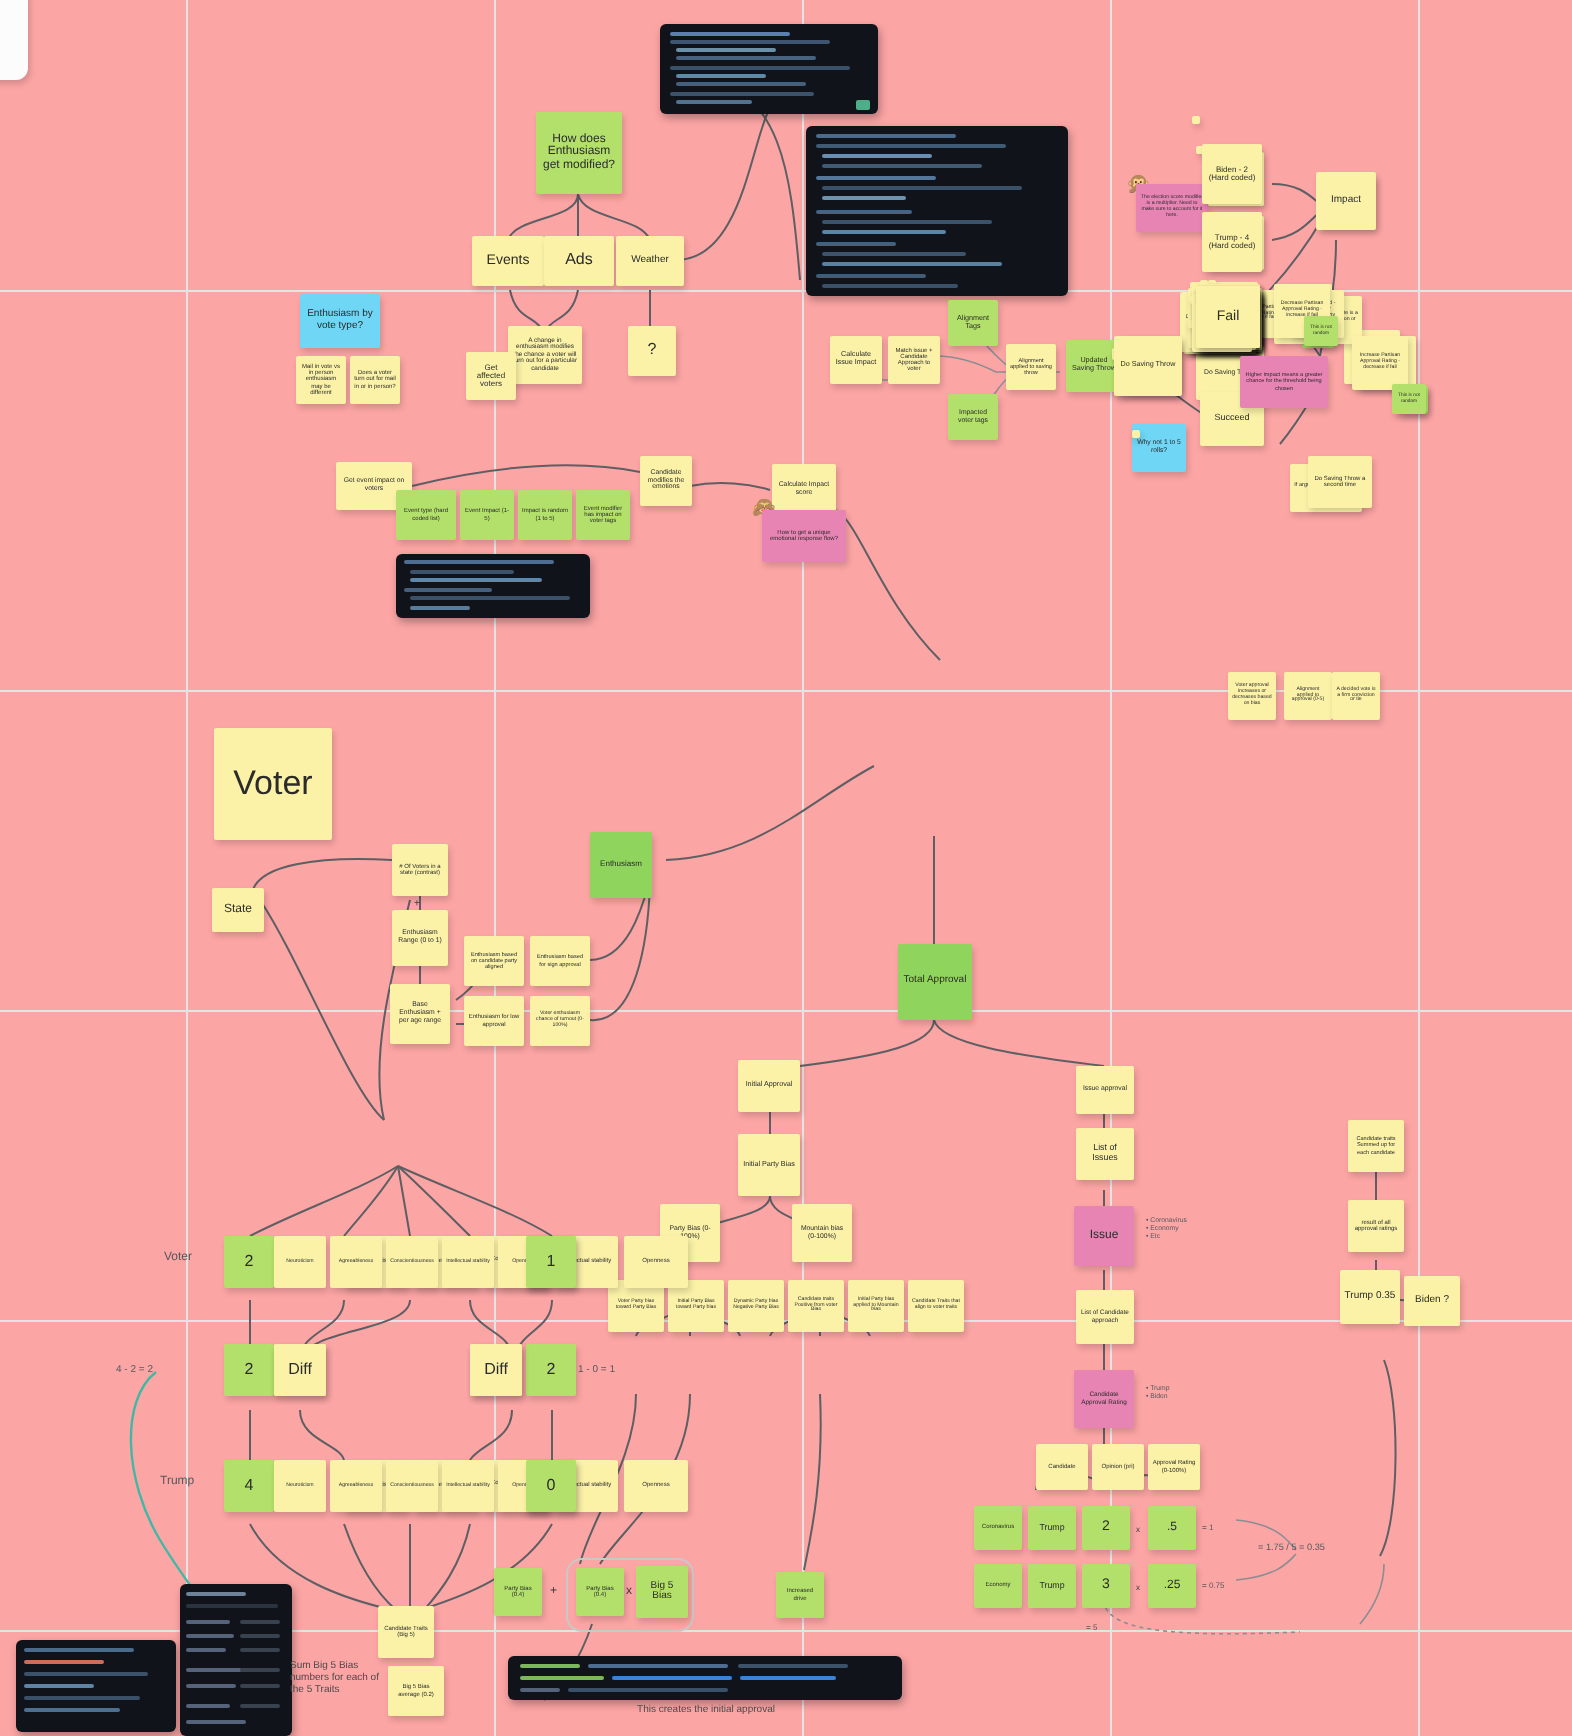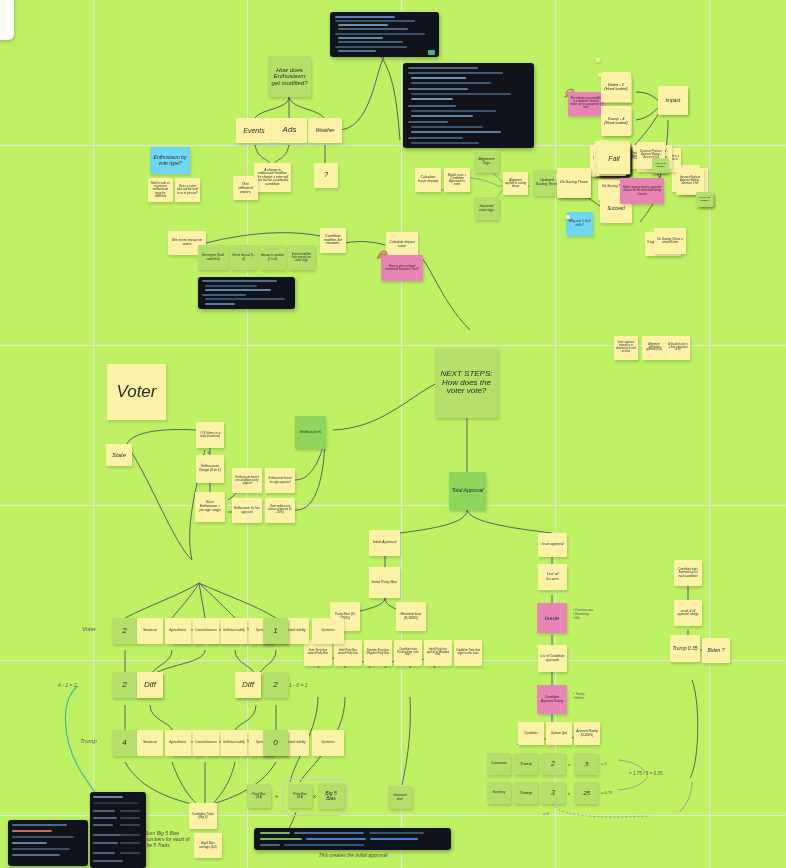--- a/index.html
+++ b/index.html
@@ -1,18 +1,18 @@
 <!DOCTYPE html>
 <html><head>
 <meta charset="utf-8">
 <style>
   html,body{margin:0;padding:0;background:#f1f1f1;}
   body{width:786px;height:868px;overflow:hidden;position:relative;
        font-family:"Liberation Sans",sans-serif;color:#2b2b2b;}
-  #canvas{position:absolute;inset:0;background:#bef264;font-style:italic;}
+  #canvas{position:absolute;inset:0;background:#fca5a5;}
   
   .gridline{position:absolute;background:#e4e4e4;}
   .gv{width:1px;top:0;bottom:0;}
   .gh{height:1px;left:0;right:0;}
 
   .note{position:absolute;box-sizing:border-box;
         display:flex;align-items:center;justify-content:center;text-align:center;
         padding:2px;border-radius:1px;line-height:1.08;
         box-shadow:1px 2px 3px rgba(0,0,0,.16);
         overflow:hidden;word-break:break-word;}
@@ -503,21 +503,20 @@
   <div class="note y" style="left:106px;top:444px;width:26px;height:22px;font-size:6px">State</div>
   <div class="note y" style="left:196px;top:422px;width:28px;height:26px;font-size:3px"># Of Voters in a state (contrast)</div>
   <div class="op" style="left:207px;top:449px;font-size:5px">+</div>
   <div class="note y" style="left:196px;top:455px;width:28px;height:28px;font-size:3.4px">Enthusiasm Range (0 to 1)</div>
   <div class="note y" style="left:195px;top:492px;width:30px;height:30px;font-size:3.4px">Base Enthusiasm + per age range</div>
   <div class="note y" style="left:232px;top:468px;width:30px;height:25px;font-size:2.8px">Enthusiasm based on candidate party aligned</div>
   <div class="note y" style="left:232px;top:498px;width:30px;height:25px;font-size:3px">Enthusiasm for low approval</div>
   <div class="note y" style="left:265px;top:468px;width:30px;height:25px;font-size:2.8px">Enthusiasm based for sign approval</div>
   <div class="note y" style="left:265px;top:498px;width:30px;height:25px;font-size:2.6px">Voter enthusiasm chance of turnout (0-100%)</div>
   <div class="note g2" style="left:295px;top:416px;width:31px;height:33px;font-size:4px">Enthusiasm</div>
-  <div class="note g" style="left:435px;top:348px;width:63px;height:70px;font-size:8px">NEXT STEPS: How does the voter vote?</div>
   <div class="note g2" style="left:449px;top:472px;width:37px;height:38px;font-size:5px">Total Approval</div>
 
   <div class="note y" style="left:369px;top:530px;width:31px;height:26px;font-size:3.6px">Initial Approval</div>
   <div class="note y" style="left:369px;top:567px;width:31px;height:31px;font-size:3.6px">Initial Party Bias</div>
   <div class="note y" style="left:330px;top:602px;width:30px;height:29px;font-size:3.4px">Party Bias (0-100%)</div>
   <div class="note y" style="left:396px;top:602px;width:30px;height:29px;font-size:3.4px">Mountain bias (0-100%)</div>
   <div class="note y" style="left:304px;top:640px;width:28px;height:26px;font-size:2.6px">Voter Party bias toward Party Bias</div>
   <div class="note y" style="left:334px;top:640px;width:28px;height:26px;font-size:2.6px">Initial Party Bias toward Party bias</div>
   <div class="note y" style="left:364px;top:640px;width:28px;height:26px;font-size:2.6px">Dynamic Party bias Negative Party Bias</div>
   <div class="note y" style="left:394px;top:640px;width:28px;height:26px;font-size:2.6px">Candidate traits Positive from voter Bias</div>

